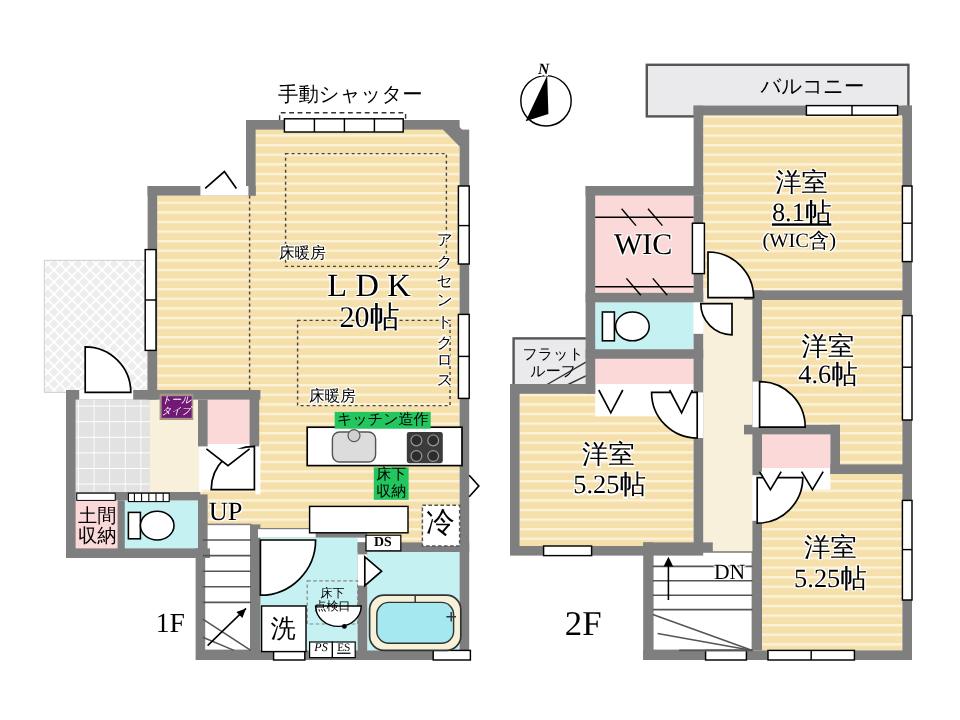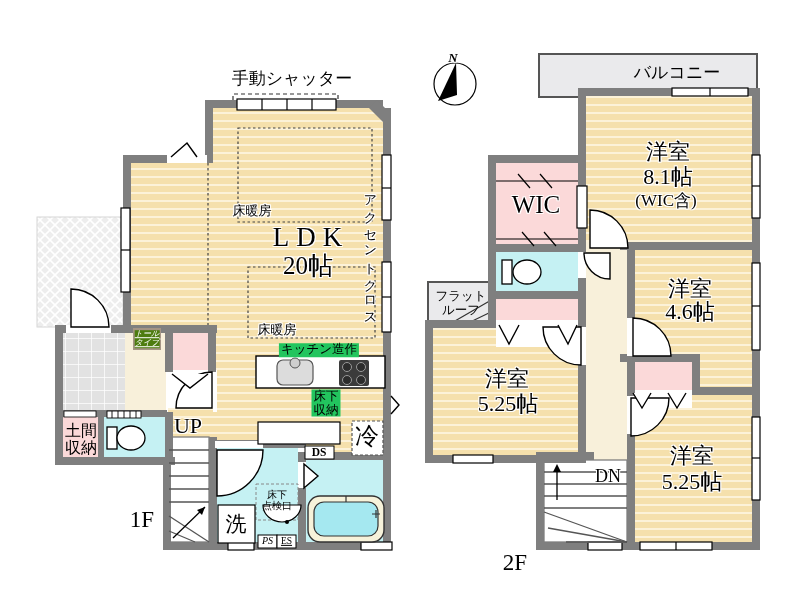--- a/index.html
+++ b/index.html
@@ -4,21 +4,21 @@
 <style>
   html,body{margin:0;padding:0;background:#fff;}
   #plan{position:relative;width:800px;height:600px;background:#fff;overflow:hidden;
         font-family:"Liberation Serif","DejaVu Serif",serif;color:#000;}
   #plan svg{position:absolute;left:0;top:0;}
   .lbl{position:absolute;transform:translate(-50%,-50%);white-space:pre-line;
        text-align:center;line-height:1.08;font-family:"Liberation Serif","DejaVu Serif",serif;}
   .halo{text-shadow:-1px -1px 0 #fff,1px -1px 0 #fff,-1px 1px 0 #fff,1px 1px 0 #fff,0 1px 0 #fff,0 -1px 0 #fff;}
   .whitebg{background:#22c55e;padding:0 2px;}
   .vert{writing-mode:vertical-rl;transform:translate(-50%,0);letter-spacing:2px;}
-  .tallbox{background:#4d7c0f;color:#fff;font-style:italic;line-height:1.1;text-decoration:underline;}
+  .tallbox{background:#701a75;color:#fff;font-style:italic;line-height:1.1;}
 </style>
 </head>
 <body>
 
 <div id="plan">
 <svg width="800" height="600" viewBox="0 0 800 600">
   <defs>
     <pattern id="wood" width="8" height="8" patternUnits="userSpaceOnUse">
       <rect width="8" height="8" fill="#f5e0ac"></rect>
           <rect y="0" width="8" height="2" fill="#fcf2d8"></rect>
@@ -301,24 +301,24 @@
 <div class="lbl" style="left:236px;top:524px;font-size:21px;">洗</div>
 <div class="lbl" style="left:267.5px;top:541px;font-size:10px;font-style:italic;">PS</div>
 <div class="lbl" style="left:286.5px;top:541px;font-size:9.5px;text-decoration:underline;">ES</div>
 <div class="lbl" style="left:142px;top:520px;font-size:23px;">1F</div>
 
 <div class="lbl" style="left:677px;top:73px;font-size:17px;">バルコニー</div>
 <div class="lbl" style="left:461px;top:303px;font-size:12.5px;">フラット
 ルーフ</div>
 <div class="lbl halo" style="left:536px;top:204px;font-size:25px;">WIC</div>
 <div class="lbl halo" style="left:668px;top:152px;font-size:22px;">洋室</div>
-<div class="lbl halo" style="left:668px;top:177px;font-size:22px;">8.1帖</div>
+<div class="lbl halo" style="left:668px;top:177px;font-size:22px;text-decoration:underline;">8.1帖</div>
 <div class="lbl halo" style="left:666px;top:201px;font-size:17px;">(WIC含)</div>
 <div class="lbl halo" style="left:690px;top:289px;font-size:22px;">洋室</div>
 <div class="lbl halo" style="left:690px;top:312px;font-size:22px;">4.6帖</div>
 <div class="lbl halo" style="left:507px;top:379px;font-size:22px;">洋室</div>
 <div class="lbl halo" style="left:508px;top:404px;font-size:22px;">5.25帖</div>
 <div class="lbl halo" style="left:692px;top:456px;font-size:22px;">洋室</div>
 <div class="lbl halo" style="left:692px;top:482px;font-size:22px;">5.25帖</div>
 <div class="lbl halo" style="left:608px;top:477px;font-size:18px;">DN</div>
-<div class="lbl" style="left:515px;top:521px;font-size:23px;margin-top:42px;">2F</div>
+<div class="lbl" style="left:486px;top:521px;font-size:29px;">2F</div>
 <div class="lbl halo" style="left:453px;top:58px;font-size:13px;font-style:italic;font-weight:bold;">N</div>
 </div>
 
 </body></html>

